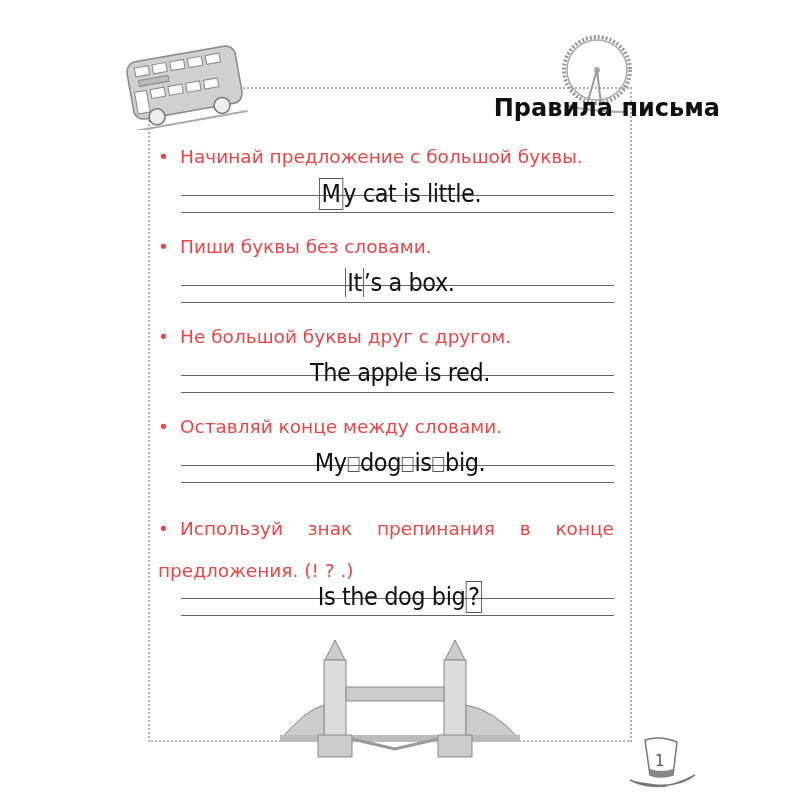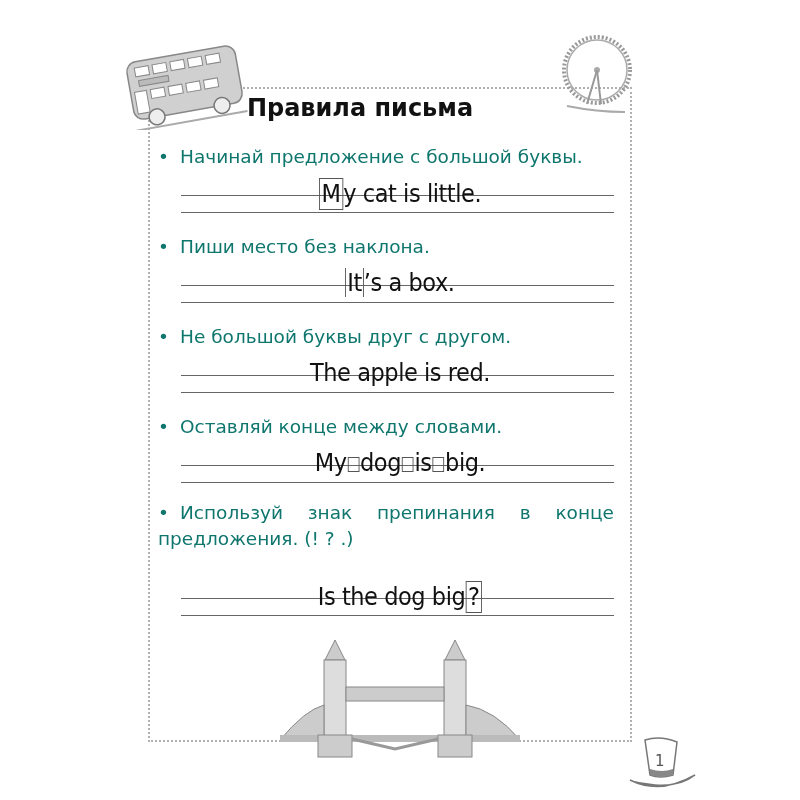--- a/index.html
+++ b/index.html
@@ -7,28 +7,28 @@
       width: 800px; height: 800px; background: #ffffff; position: relative; overflow: hidden;
       font-family: "DejaVu Sans", sans-serif; color: #1a1a1a;
     }
     .frame {
       position: absolute; left: 148px; top: 87px; width: 484px; height: 655px;
       border-left: 2px dotted #b0b0b0; border-right: 2px dotted #b0b0b0;
       border-top: 2px dotted #b0b0b0; border-bottom: 2px dotted #b0b0b0;
       box-sizing: border-box;
     }
     .title {
-      position: absolute; left: 0; width: 720px; top: 94px; text-align: center;
+      position: absolute; left: 0; width: 720px; top: 94px; text-align: right;
       font-family: "DejaVu Sans", sans-serif; font-weight: bold; font-size: 24px; color: #111;
     }
     .rule-text {
-      position: absolute; left: 158px; font-size: 18.5px; color: #0f766e; white-space: nowrap;
+      position: absolute; left: 158px; font-size: 18.5px; color: #ef4444; white-space: nowrap;
     }
     .rule-text .bullet { display: inline-block; width: 22px; }
-    .rule-text.wrap { width: 456px; white-space: normal; line-height: 26px; text-align: justify; }
+    .rule-text.wrap { width: 456px; white-space: normal; line-height: 42px; text-align: justify; margin-top: 8px; }
     .lines { position: absolute; left: 181px; width: 433px; height: 16px;
       border-top: 1px solid #666; border-bottom: 1px solid #666; }
     .sample {
       position: absolute; left: 0; width: 800px; text-align: center;
       font-family: "DejaVu Sans", sans-serif; font-weight: normal; font-size: 25px;
       letter-spacing: -0.5px; color: #111; transform: scaleX(0.9);
     }
     .box { display: inline-block; border: 1.5px solid #555; padding: 0 2px; line-height: 30px; }
     .gap { display: inline-block; width: 11px; height: 13px; border: 1.5px solid #555; vertical-align: -1px; margin: 0 1px; }
     .deco { position: absolute; }
@@ -72,21 +72,21 @@
 
 <div class="rule-text" style="top:146px">
   <span class="bullet">•</span><span>Начинай предложение с большой буквы.</span>
 </div>
 <div class="lines" style="top:195px"></div>
 <div class="sample" style="top:178px">
   <span class="box">M</span><span>y cat is little.</span>
 </div>
 
 <div class="rule-text" style="top:236px">
-  <span class="bullet">•</span><span>Пиши место без наклона.</span>
+  <span class="bullet">•</span><span>Пиши буквы без словами.</span>
 </div>
 <div class="lines" style="top:285px"></div>
 <div class="sample" style="top:268px">
   <span style="border-left:1.5px solid #555;border-right:1.5px solid #555;padding:0 1px">It</span><span>’s a box.</span>
 </div>
 
 <div class="rule-text" style="top:326px">
   <span class="bullet">•</span><span>Не большой буквы друг с другом.</span>
 </div>
 <div class="lines" style="top:375px"></div>

